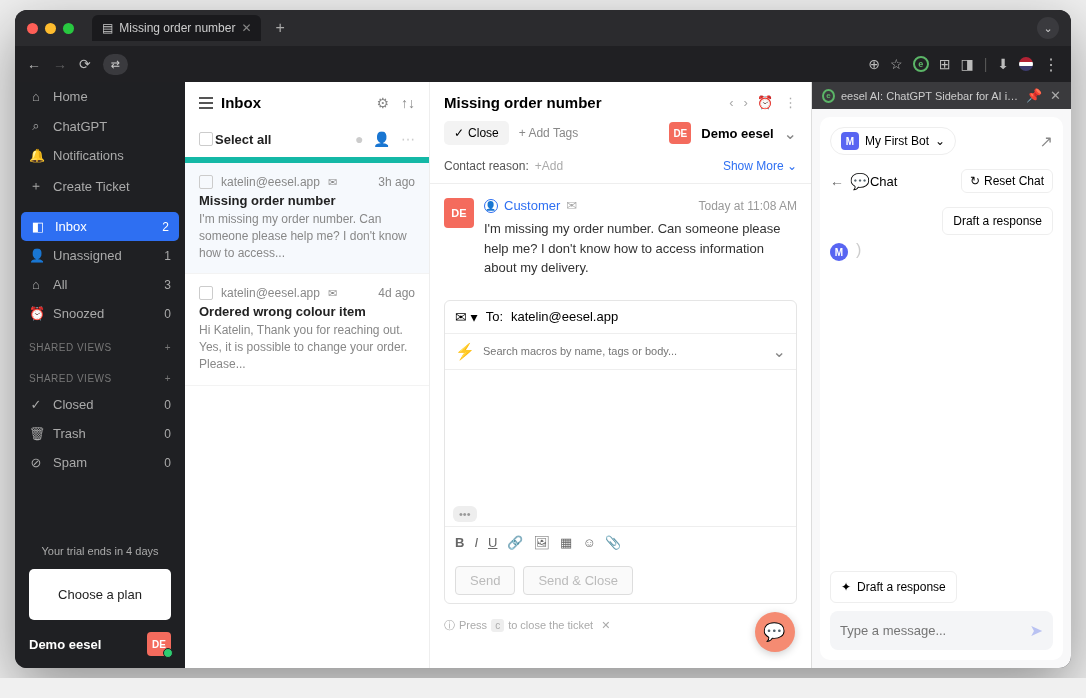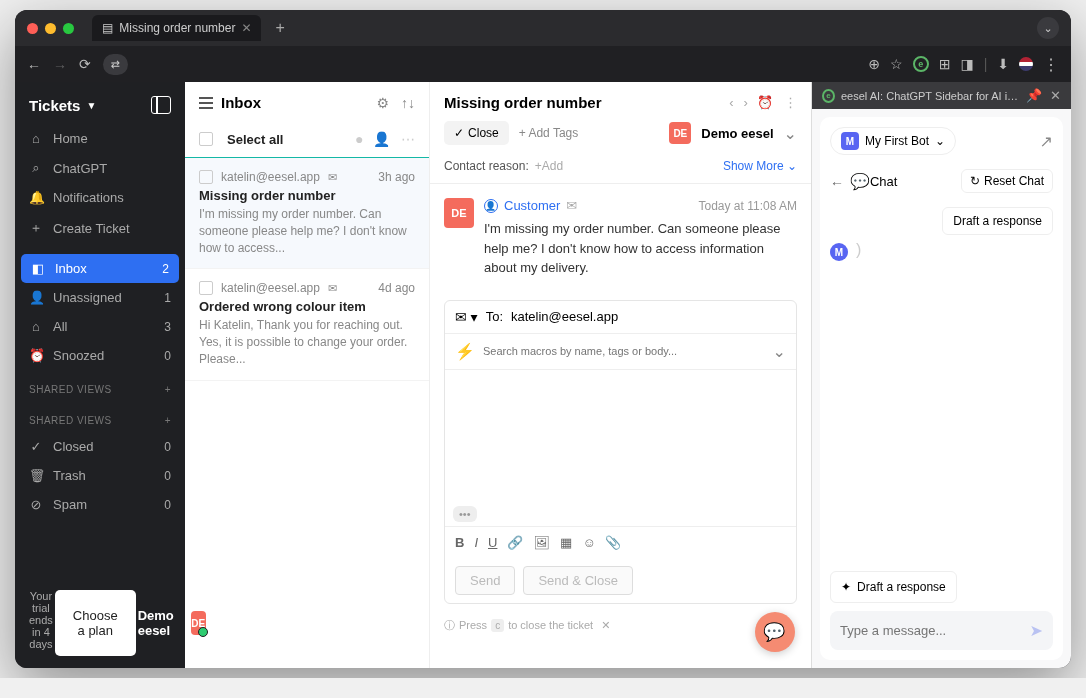--- a/index.html
+++ b/index.html
@@ -26,33 +26,33 @@
 .sb-head h3{font-size:15px;font-weight:600}
 .sb-head .car{font-size:10px}
 .sb-head .panel{margin-left:auto;width:20px;height:18px;border:1.5px solid #fff;border-radius:3px;position:relative}
 .sb-head .panel::before{content:"";position:absolute;left:4px;top:0;bottom:0;width:1.5px;background:#fff}
 .sb-item{display:flex;align-items:center;gap:10px;padding:7px 14px;color:#aaa;cursor:pointer}
 .sb-item .ico{width:14px;text-align:center}
 .sb-item .cnt{margin-left:auto;font-size:12px}
 .sb-item.active{background:#2e6ff2;color:#fff;border-radius:5px;margin:0 6px;padding:7px 10px}
 .sb-group{font-size:10px;color:#777;letter-spacing:.5px;padding:14px 14px 6px;display:flex;}
 .sb-group .plus{margin-left:auto;cursor:pointer}
-.sb-footer{margin-top:auto;padding:12px 14px;display:flex;flex-direction:row;gap:2px}
+.sb-footer{margin-top:auto;padding:12px 14px;display:flex;flex-direction:column;gap:12px}
 .trial{text-align:center;font-size:11px;color:#aaa}
 .plan-btn{background:#fff;color:#222;font-size:13px;font-weight:500;padding:18px;border-radius:5px;text-align:center;cursor:pointer}
 .demo{display:flex;align-items:center;gap:8px;font-weight:600}
 .demo .av{margin-left:auto;width:24px;height:24px;background:#f46b5d;color:#fff;font-size:10px;font-weight:bold;border-radius:4px;display:flex;align-items:center;justify-content:center;position:relative}
 .demo .av::after{content:"";position:absolute;right:-2px;bottom:-2px;width:8px;height:8px;background:#2ecc71;border:1.5px solid #1f2023;border-radius:50%}
 .inbox{width:245px;background:#fff;border-right:1px solid #eee;display:flex;flex-direction:column}
 .inbox-head{display:flex;align-items:center;padding:12px 14px;gap:8px}
 .inbox-head .bars{width:14px;height:12px;display:flex;flex-direction:column;justify-content:space-between}
 .inbox-head .bars span{height:2px;background:#555}
 .inbox-head h4{font-size:15px;font-weight:700}
 .inbox-head .acts{margin-left:auto;display:flex;gap:12px;color:#888;font-size:14px}
-.sel-all{display:flex;align-items:center;gap:14px;padding:8px 14px 10px;border-bottom:1px solid #14b8a6}
+.sel-all{display:flex;align-items:center;gap:2px;padding:8px 14px 10px;border-bottom:6px solid #14b8a6}
 .cb{width:14px;height:14px;border:1.5px solid #ccc;border-radius:2px}
 .sel-all .lbl{font-weight:600;font-size:13px;color:#222}
 .sel-all .acts{margin-left:auto;display:flex;gap:10px;color:#ccc;font-size:14px}
 .ticket{padding:12px 14px;border-bottom:1px solid #f3f3f3;cursor:pointer}
 .ticket.sel{background:#f6f9fd}
 .t-row{display:flex;align-items:center;gap:8px;font-size:12px;color:#888}
 .t-row .time{margin-left:auto}
 .t-row .env{font-size:11px}
 .t-title{font-weight:600;font-size:13px;color:#222;margin:4px 0 3px}
 .t-prev{font-size:12px;color:#888;line-height:1.4}
@@ -142,25 +142,20 @@
       <span>◨</span>
       <span style="color:#555">|</span>
       <span>⬇</span>
       <span class="flag"></span>
       <span class="dots">⋮</span>
     </div>
   </div>
 
   <div class="app">
     <div class="sidebar">
-      <div class="sb-head">
-        <h3>Tickets</h3>
-        <span class="car">▼</span>
-        <span class="panel"></span>
-      </div>
       <div id="sb-nav">
           <div class="sb-item">
             <span class="ico">⌂</span>
             <span>Home</span>
           </div>
           <div class="sb-item">
             <span class="ico">⌕</span>
             <span>ChatGPT</span>
           </div>
           <div class="sb-item">

